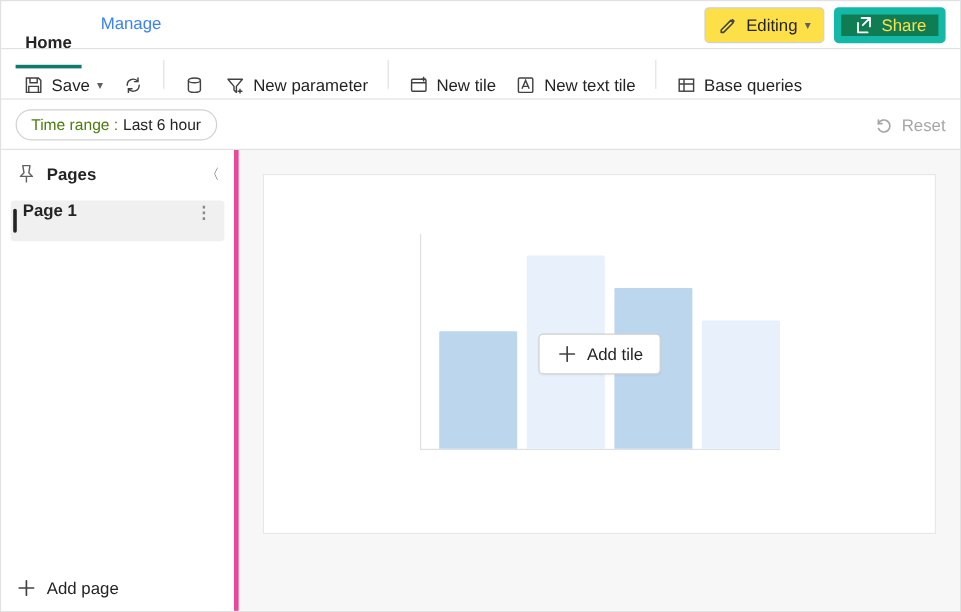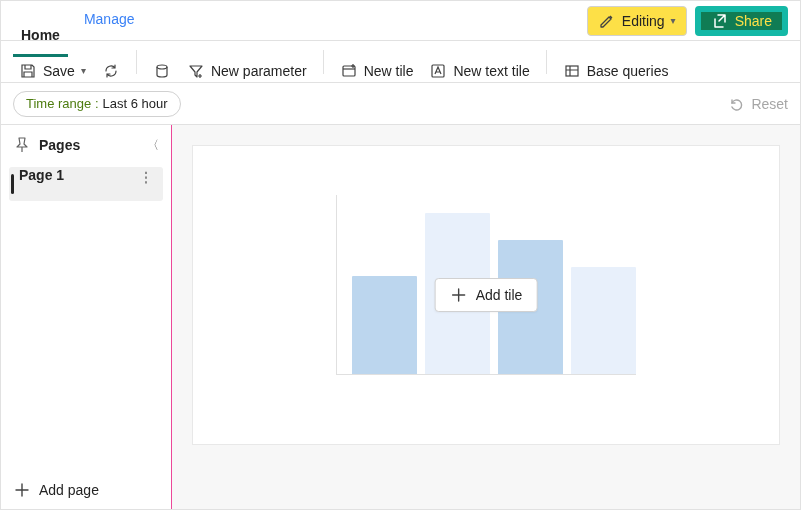--- a/index.html
+++ b/index.html
@@ -25,21 +25,21 @@
   .icon svg { width:18px; height:18px; }
 
   
   .filterrow { height:42px; display:flex; align-items:center; padding:0 12px; border-bottom:1px solid #e1e1e1; }
   .pill { border:1px solid #d1d1d1; border-radius:999px; padding:4px 12px; display:flex; gap:4px; height:26px; align-items:center; font-size:13px; cursor:pointer; }
   .pill .prefix { color:#4d7c0f; }
   .reset { color:#a6a6a6; display:flex; align-items:center; gap:6px; cursor:pointer; }
 
   
   .content { flex:1; display:flex; min-height:0; }
-  .sidebar { width:171px; border-right:1px solid #ec4899; display:flex; flex-direction:column; background:#fff; }
+  .sidebar { width:198px; border-right:4px solid #ec4899; display:flex; flex-direction:column; background:#fff; }
   .pages-header { height:40px; display:flex; align-items:center; padding:0 12px; gap:8px; }
   .pages-title { font-weight:600; flex:1; }
   .collapse-caret { color:#616161; cursor:pointer; font-size:12px; }
   .page-item { height:34px; margin:2px 8px; border-radius:3px; display:flex; padding:0 6px 0 10px; cursor:pointer; position:relative; }
   .page-item.active { background:#f0f0f0; font-weight:600; }
   .page-item.active::before { content:""; position:absolute; left:2px; top:7px; bottom:7px; width:3px; background:#242424; border-radius:2px; }
   .page-item .more { margin-left:auto; color:#8a8a8a; padding:2px 4px; cursor:pointer; }
   .side-spacer { flex:1; }
   .addpage { height:40px; display:flex; align-items:center; gap:8px; padding:0 12px; cursor:pointer; border-top:1px solid transparent; }
 

